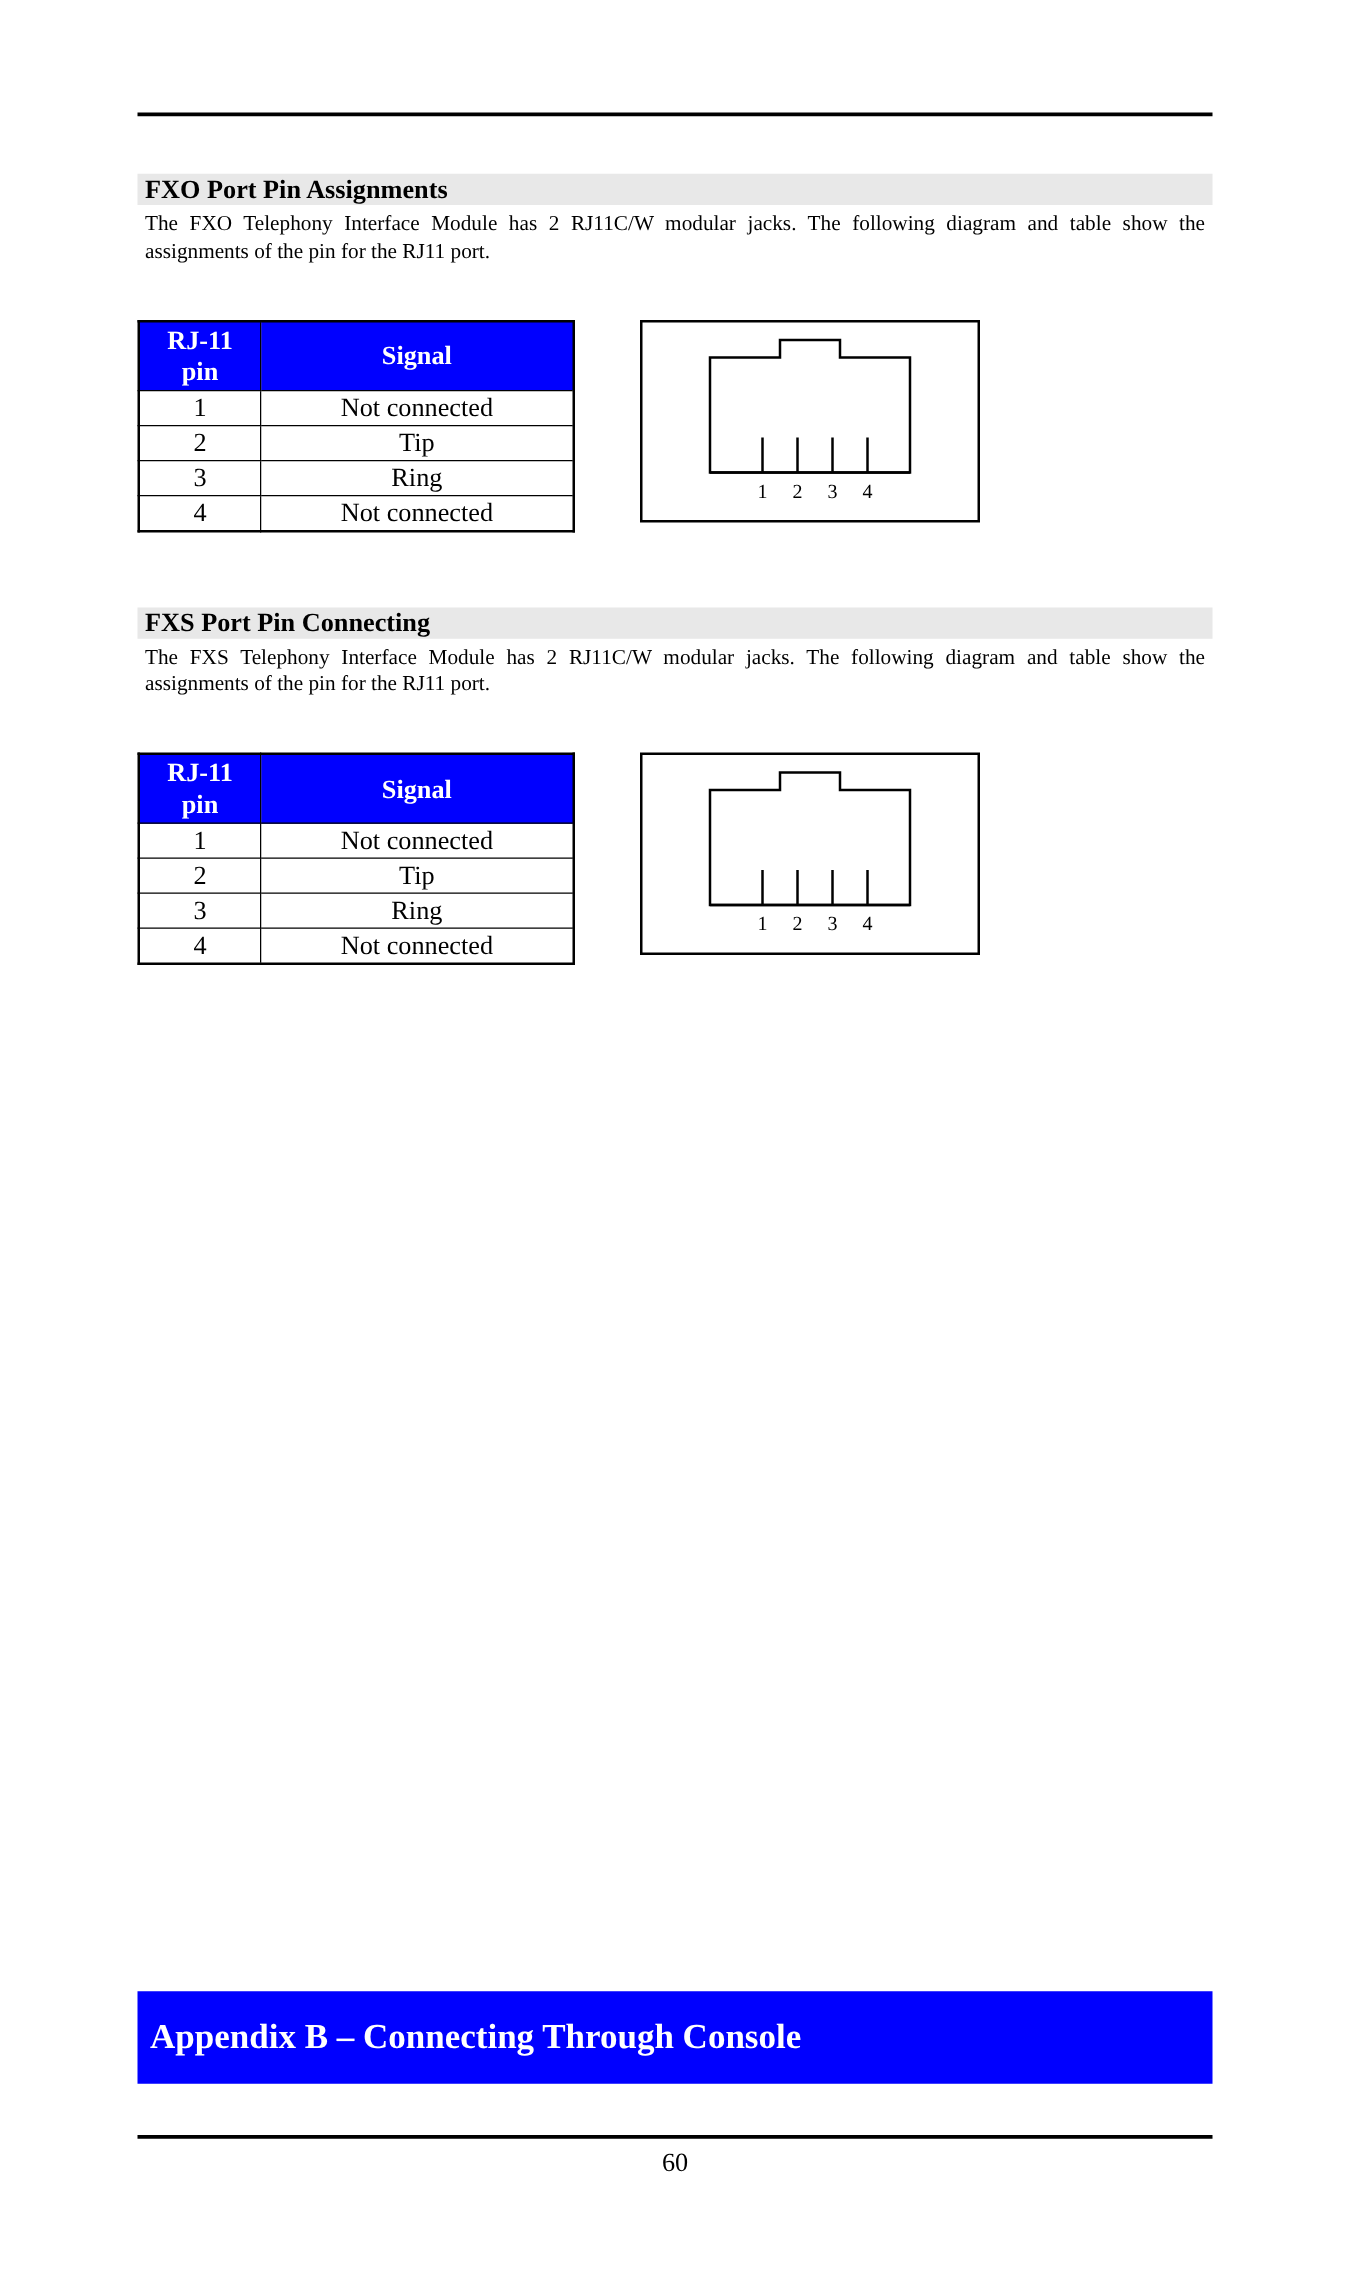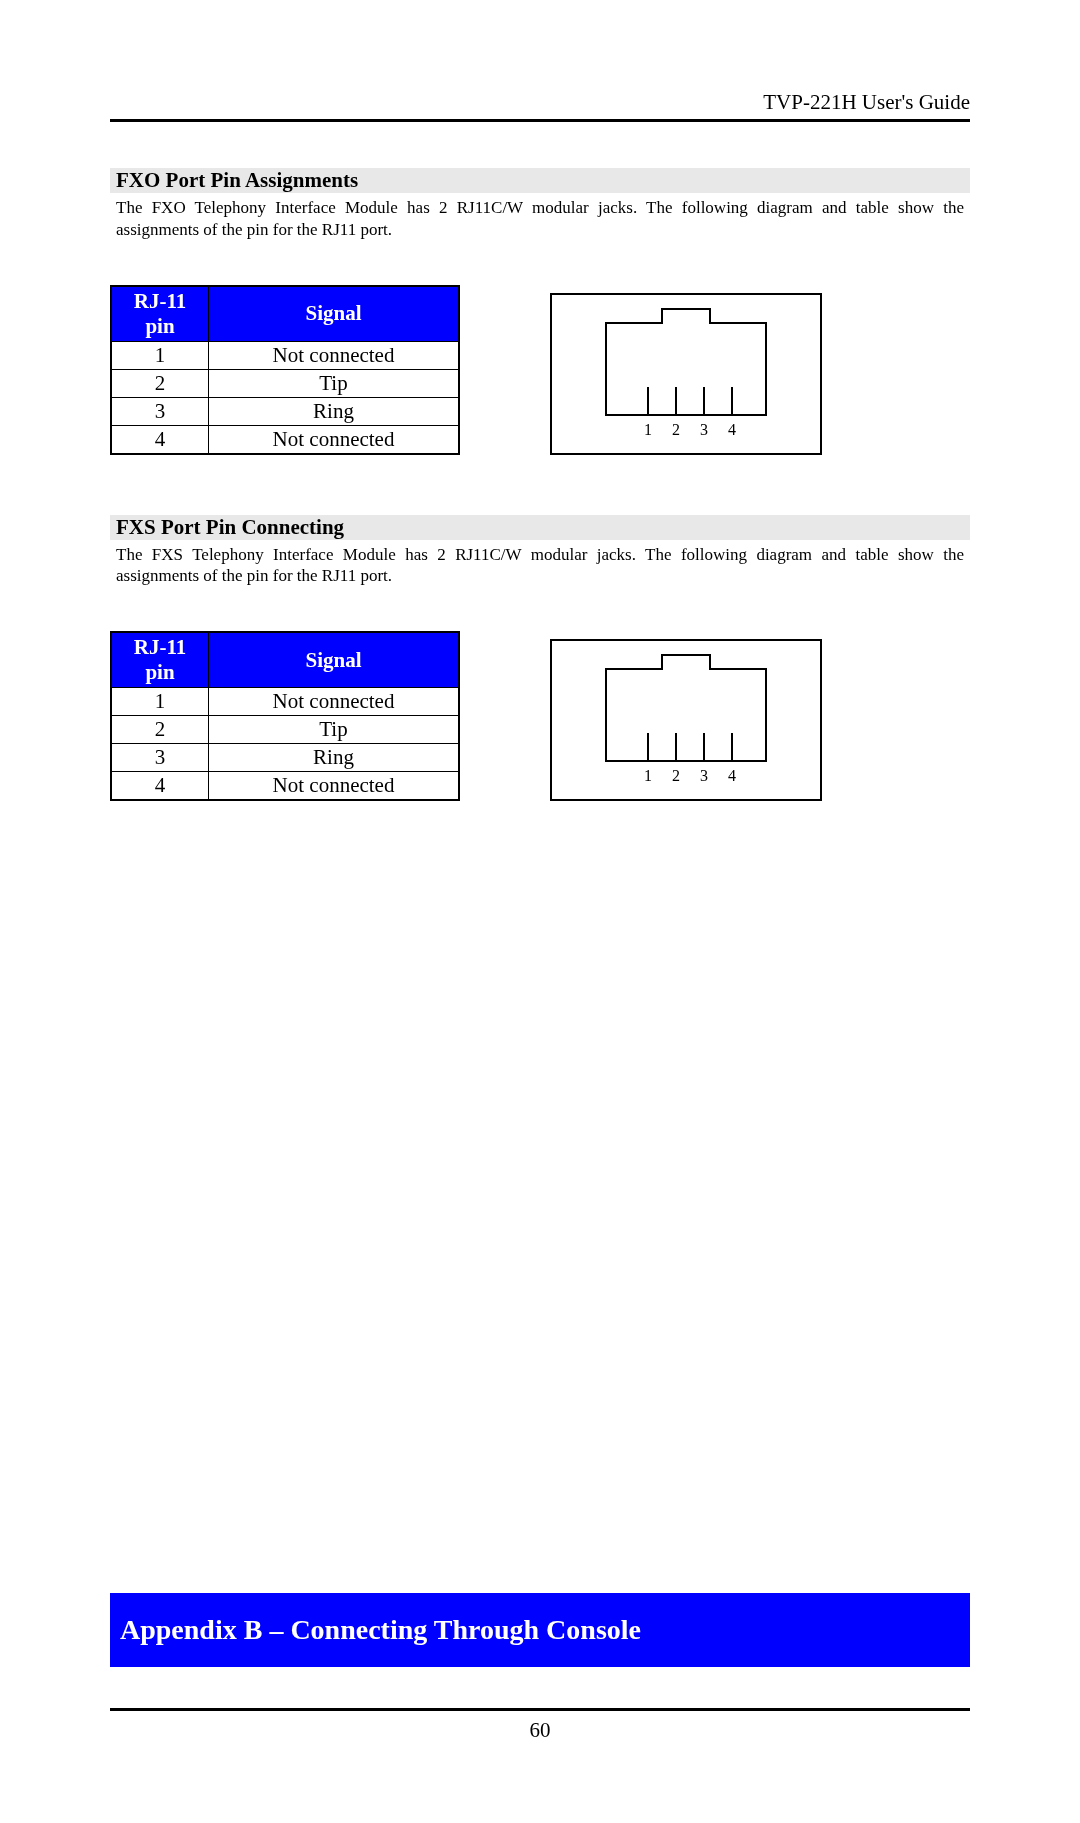--- a/index.html
+++ b/index.html
@@ -34,22 +34,22 @@
     margin-bottom: 4px;
   }
   .para {
     font-size: 17px;
     text-align: justify;
     line-height: 1.28;
     padding: 0 6px;
   }
   .content-row {
     display: flex;
-    align-items: flex-end;
-    gap: 90px;
+    align-items: flex-start;
+    gap: 52px;
     margin-top: 44px;
     margin-bottom: 60px;
   }
   .pin-table {
     border-collapse: collapse;
     width: 350px;
     font-size: 21px;
     border: 2px solid #000;
   }
   .pin-table th {
@@ -104,21 +104,20 @@
     bottom: 80px;
     text-align: center;
     font-size: 21px;
   }
 </style>
 </head>
 <body>
 
 <div class="page">
 
-  <div class="running-head">TVP-221H User's Guide</div>
   <div class="thick-rule"></div>
 
   <div class="section-title-bar">FXO Port Pin Assignments</div>
   <div class="para">The FXO Telephony Interface Module has 2 RJ11C/W modular jacks. The following diagram and table show the assignments of the pin for the RJ11 port.</div>
 
   <div class="content-row">
     <table class="pin-table">
       <thead>
         <tr>
           <th class="pin-col1">RJ-11 pin</th>

